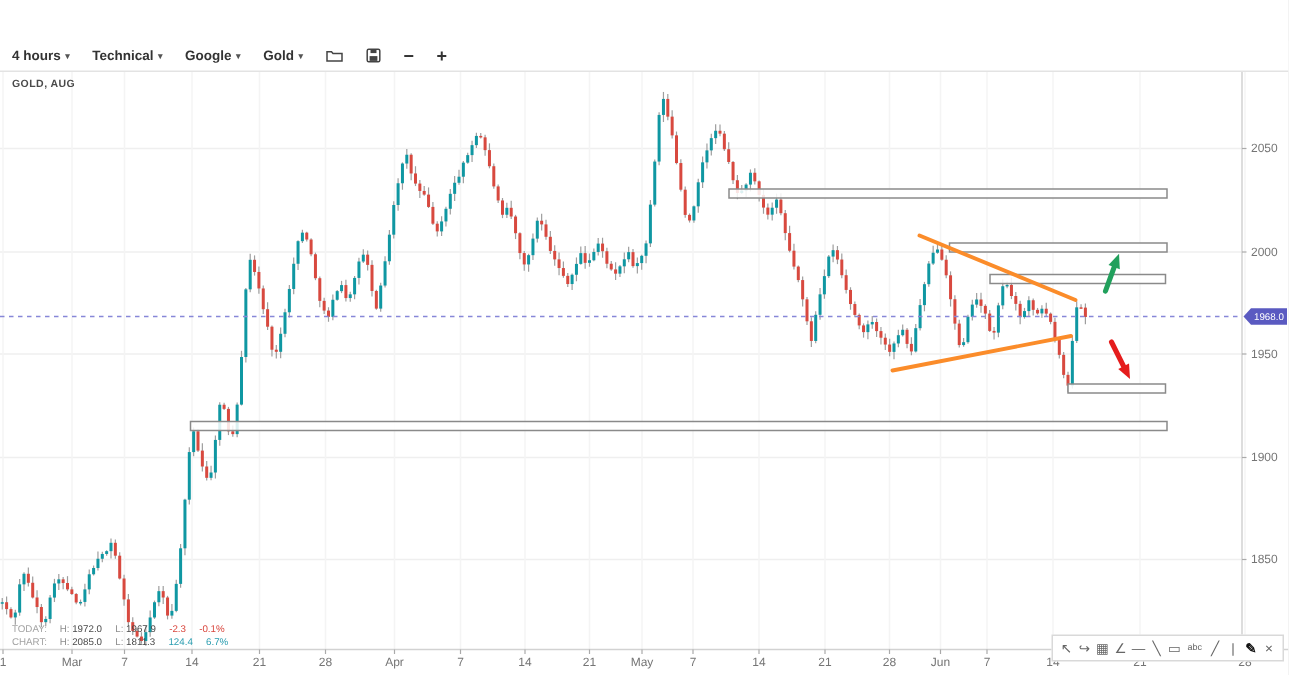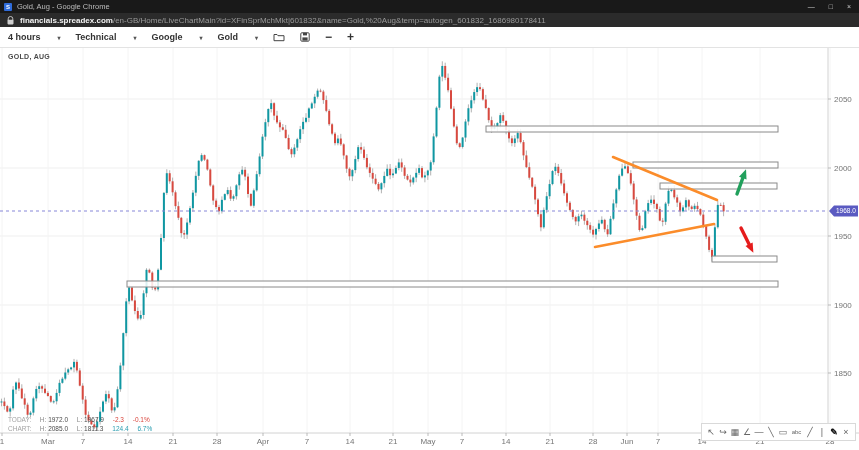--- a/index.html
+++ b/index.html
@@ -15,21 +15,21 @@
   #win-controls span{cursor:default;}
   #urlbar{position:absolute;left:0;top:13px;width:859px;height:14px;background:#2b2b2b;
           display:flex;align-items:center;}
   #lock-icon{margin-left:7px;display:flex;}
   #url-text{margin-left:6px;font-size:8px;white-space:nowrap;overflow:hidden;}
   #url-domain{color:#f1f1f1;font-weight:bold;}
   #url-path{color:#9a9a9a;}
   
   #app-toolbar{position:absolute;left:0;top:27px;width:859px;height:20px;background:#fff;
                border-bottom:1px solid #e3e3e3;display:flex;align-items:center;gap:15px;padding-left:8px;}
-  .dd{font-size:9px;font-weight:bold;color:#333;display:flex;align-items:center;gap:17px;cursor:pointer;}
+  .dd{font-size:9px;font-weight:bold;color:#333;display:flex;align-items:center;gap:3px;cursor:pointer;}
   .dd .caret{font-size:6px;color:#555;}
   .tb-icon{color:#444;display:flex;align-items:center;cursor:pointer;}
   .tb-glyph{font-size:12px;font-weight:bold;color:#333;cursor:pointer;line-height:10px;}
   
   #chart-svg{position:absolute;left:0;top:0;}
   #symbol-label{position:absolute;left:8px;top:53px;font-size:7px;font-weight:bold;color:#4a4a4a;letter-spacing:.3px;}
   #legend{position:absolute;left:8px;top:415px;font-size:6.5px;line-height:9px;white-space:nowrap;}
   .lg-label{color:#a3a3a3;display:inline-block;width:30px;}
   .lg-k{color:#8d8d8d;}
   .lg-v{color:#4a4a4a;}
@@ -40,39 +40,21 @@
                 border:1px solid #d9d9d9;display:flex;align-items:center;gap:2px;padding:0 4px;}
   .draw-icon{font-size:9px;color:#666;width:10px;text-align:center;cursor:pointer;}
   .draw-icon.active{color:#111;font-weight:bold;}
   svg text{font-family:"Liberation Sans",sans-serif;}
 </style>
 </head>
 <body>
 
 <div id="page">
 
-  <div id="titlebar">
-    <div id="favicon">S</div>
-    <div id="win-title">Gold, Aug - Google Chrome</div>
-    <div id="win-controls">
-      <span>—</span>
-      <span>□</span>
-      <span>×</span>
-    </div>
-  </div>
-
-  <div id="urlbar">
-    <span id="lock-icon">
-      <svg width="7" height="9" viewBox="0 0 7 9">
-          <path d="M1.2 4V2.8a2.3 2.3 0 0 1 4.6 0V4" fill="none" stroke="#cfcfcf" stroke-width="0.9"></path>
-          <rect x="0.5" y="3.8" width="6" height="4.6" rx="0.8" fill="#cfcfcf"></rect>
-        </svg>
-    </span>
-    <span id="url-text"><span id="url-domain">financials.spreadex.com</span><span id="url-path">/en-GB/Home/LiveChartMain?id=XFinSprMchMkt|601832&amp;name=Gold,%20Aug&amp;temp=autogen_601832_1686980178411</span></span>
-  </div>
+
 
   <div id="app-toolbar">
     <span class="dd">
         <span>4 hours</span>
         <span class="caret">▾</span>
       </span>
     <span class="dd">
         <span>Technical</span>
         <span class="caret">▾</span>
       </span>

